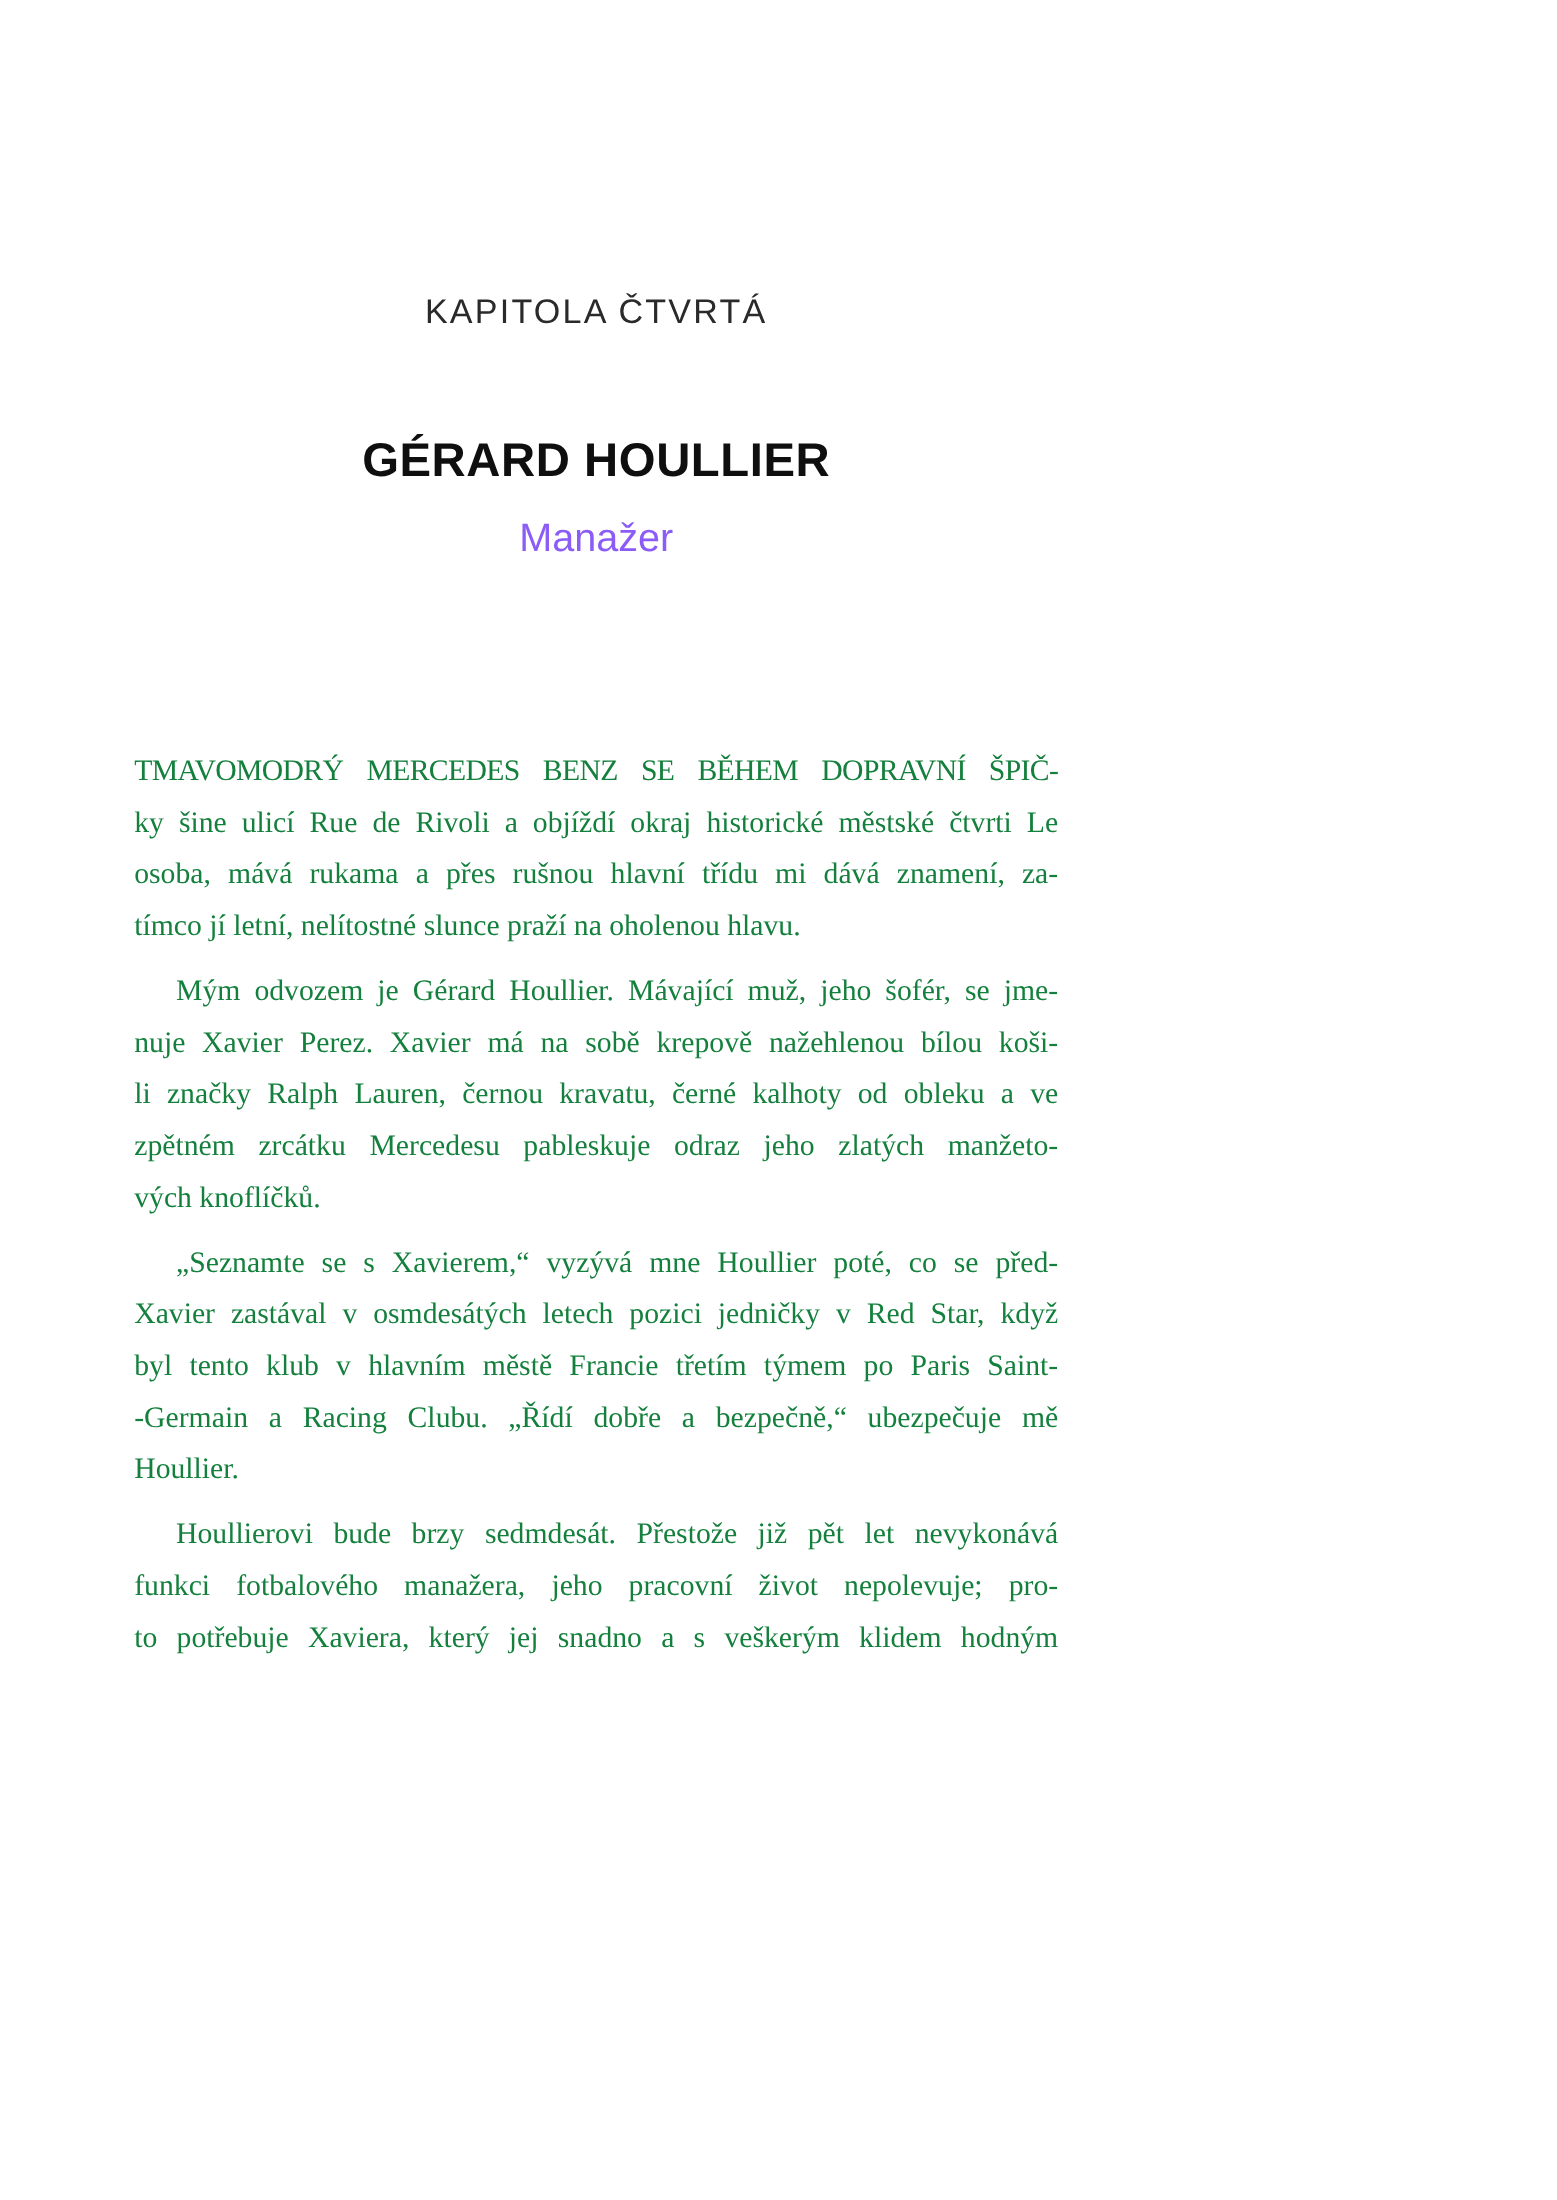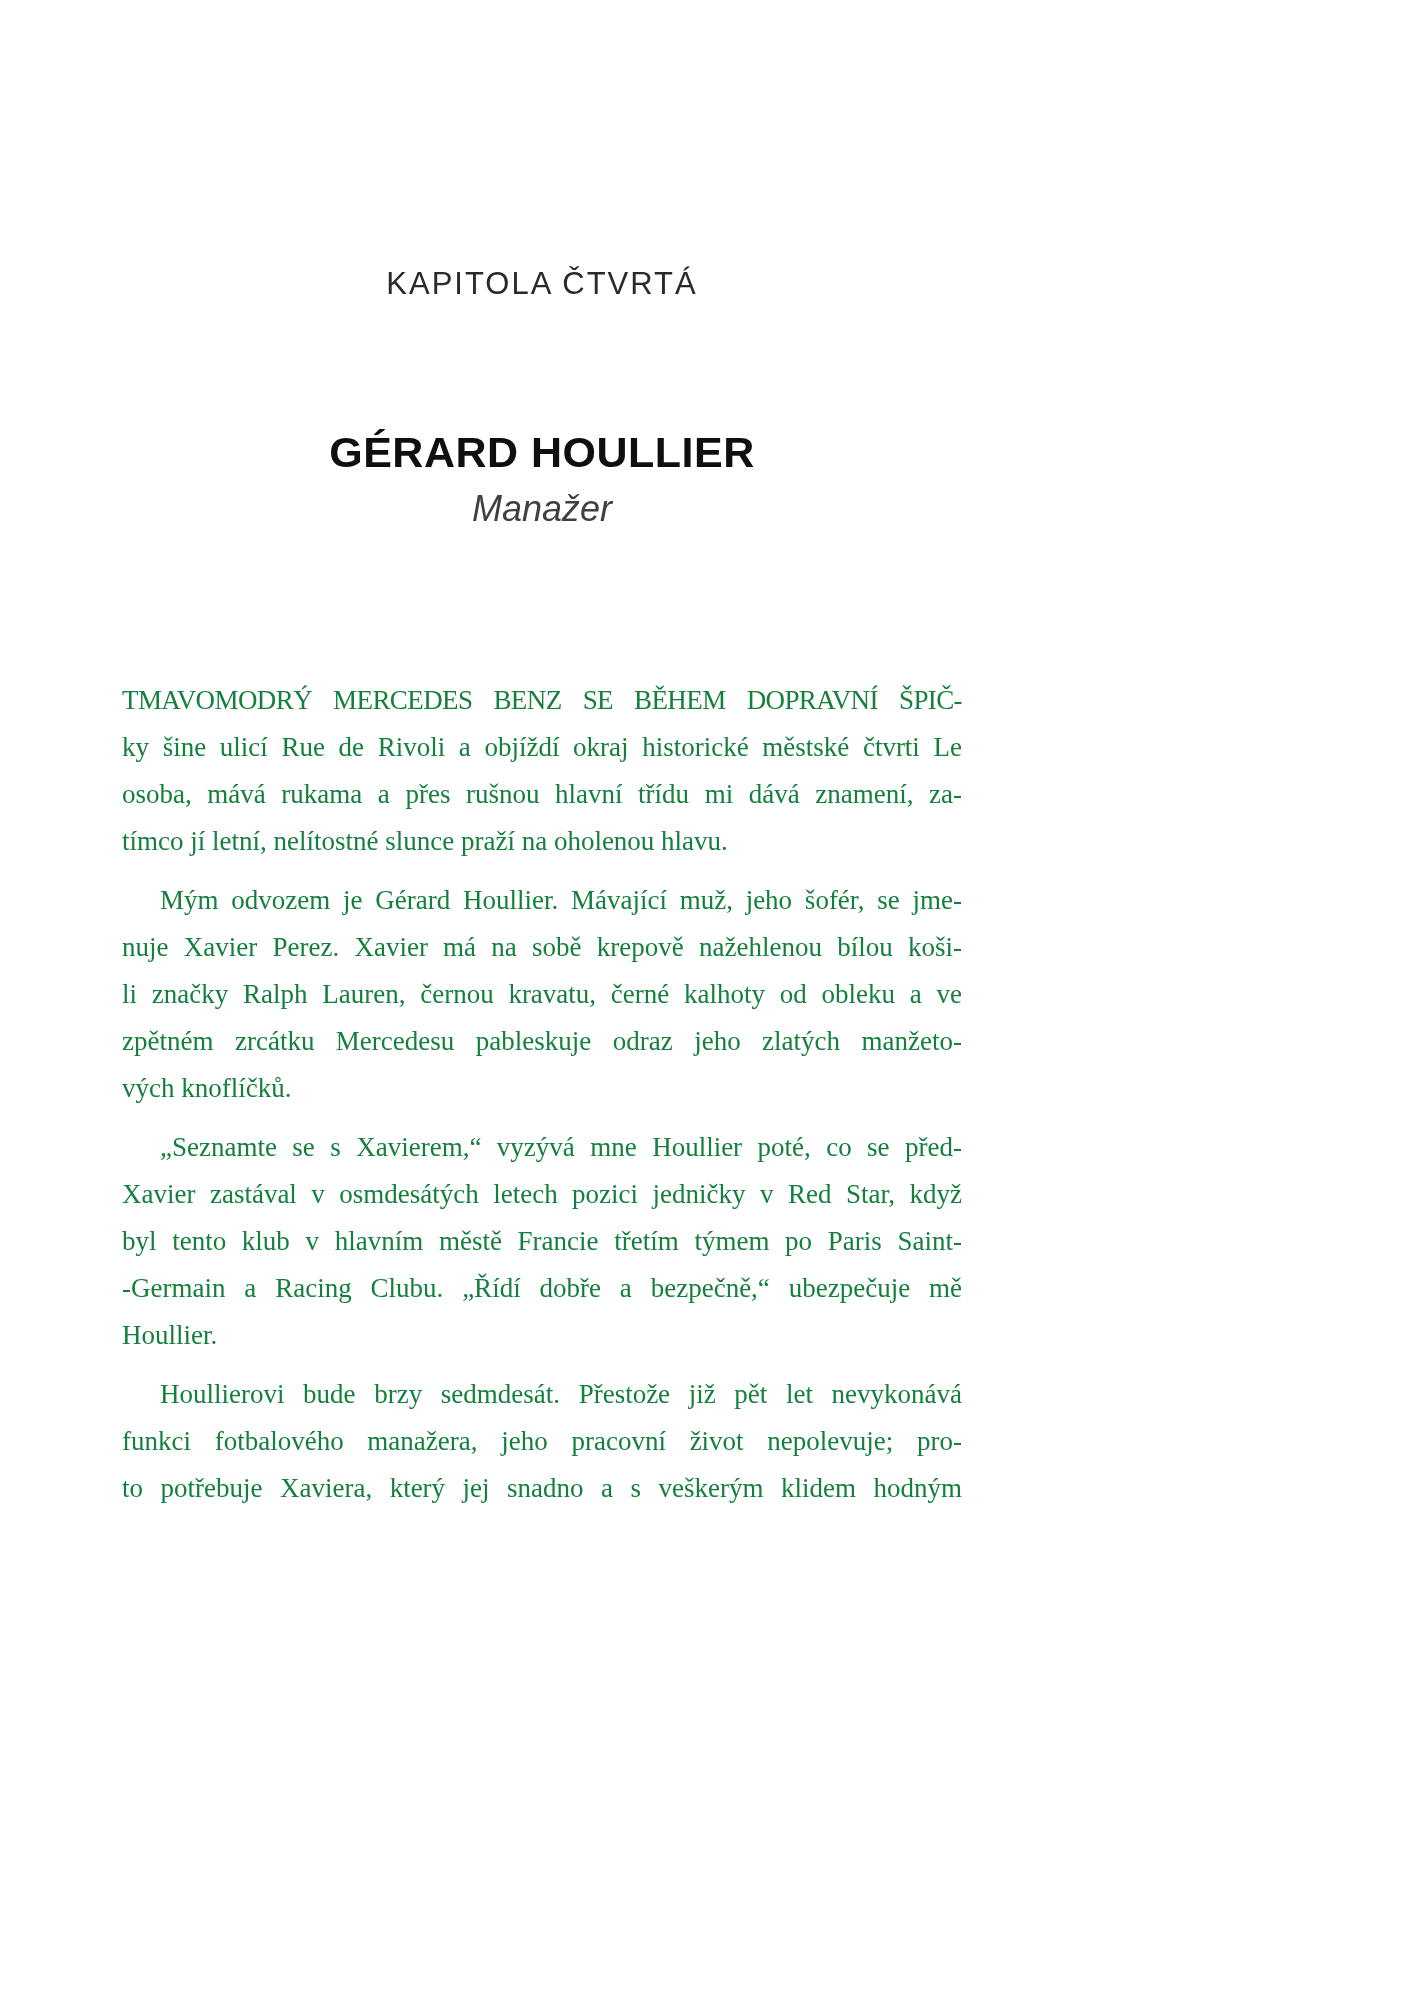--- a/index.html
+++ b/index.html
@@ -27,30 +27,28 @@
     color: #2a2a2a;
   }
   .page-title {
     top: 395px;
     text-align: center;
     font-family: "Liberation Sans", sans-serif;
     font-weight: 700;
     font-size: 43px;
     letter-spacing: 0.5px;
     color: #0f0f0f;
-    margin-top: 33px;
   }
   .page-subtitle {
-    top: 488px;
+    top: 468px;
     text-align: center;
     font-family: "Liberation Sans", sans-serif;
     font-weight: 400;
     font-size: 36px;
-    color: #404040;
-    font-style: italic;
+    color: #8b5cf6;
   }
   .body-text {
     top: 677px;
     font-size: 27px;
     line-height: 47px;
     color: #15803d;
   }
   .line {
     text-align: justify;
     text-align-last: justify;

